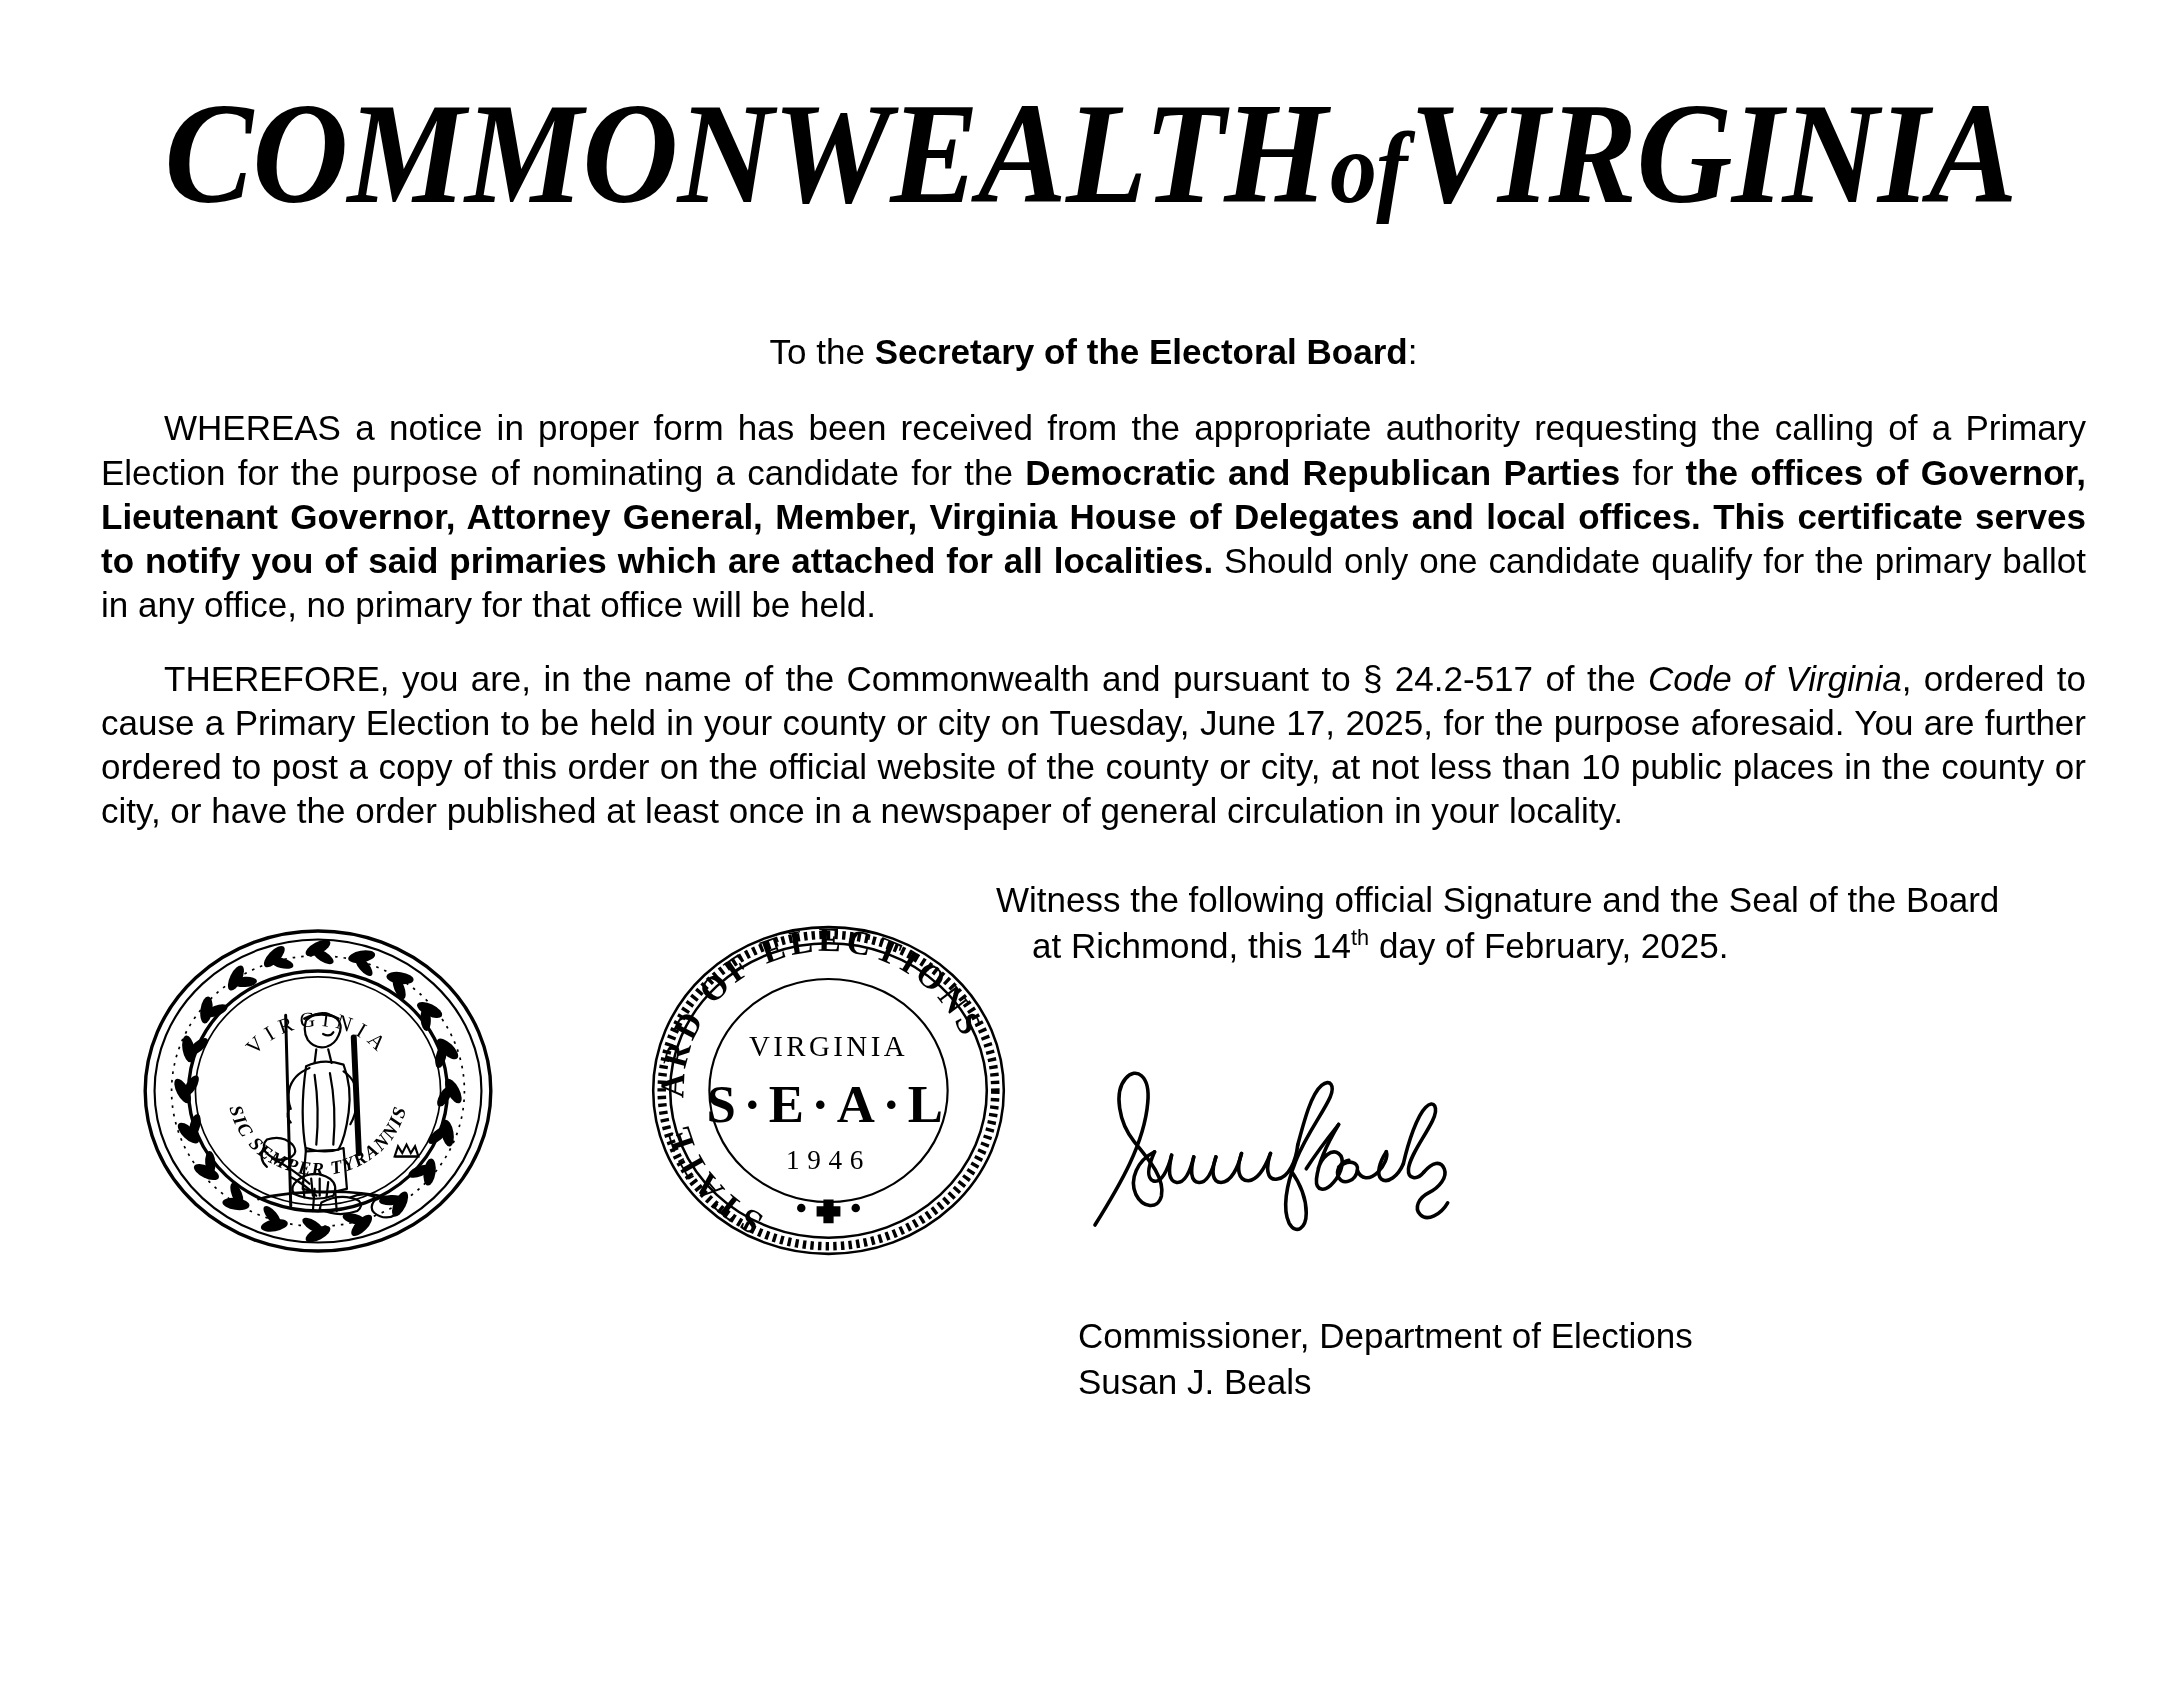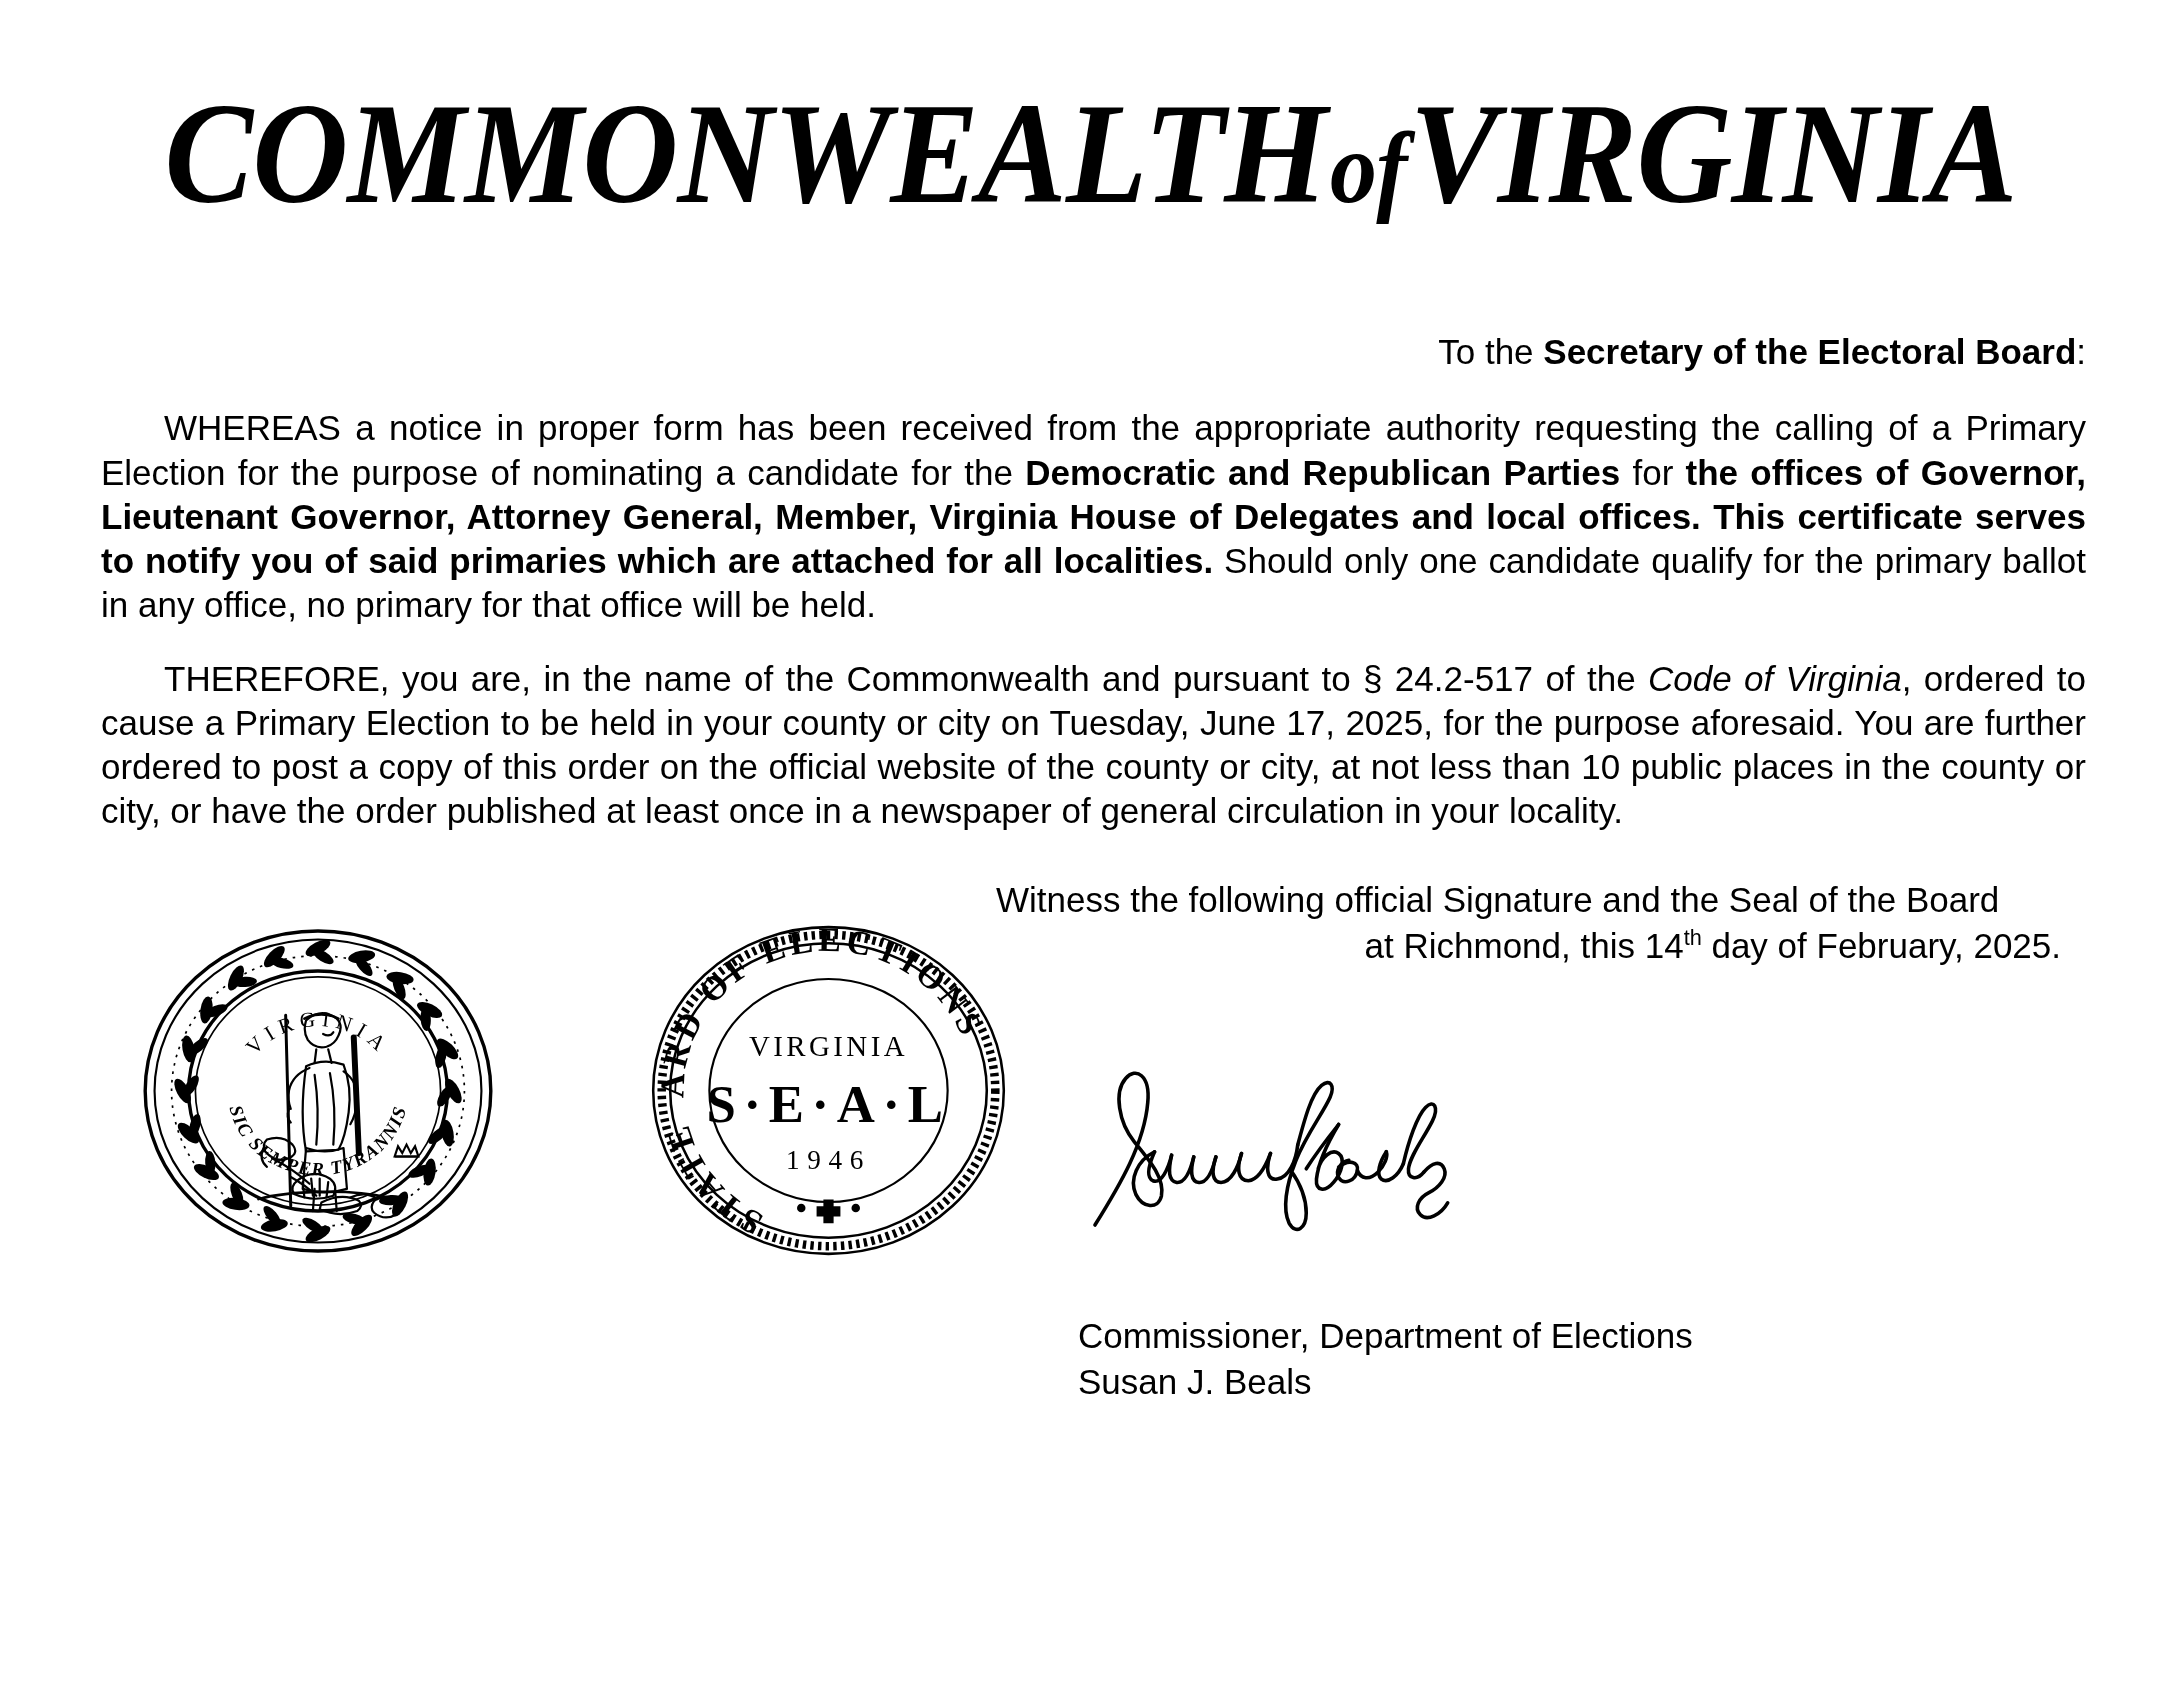--- a/index.html
+++ b/index.html
@@ -51,21 +51,21 @@
   .body-block {
     position: absolute;
     left: 101px;
     top: 330px;
     width: 1985px;
     font-size: 35px;
     line-height: 1.265;
   }
   .salutation {
     margin: 0 0 32px 0;
-    text-align: right;
+    text-align: center;
   }
   .salutation b { font-weight: bold; }
 
   p.para {
     margin: 0 0 29px 0;
     text-align: justify;
     text-justify: inter-word;
     text-indent: 63px;
   }
   p.para:last-child { margin-bottom: 0; }
@@ -75,21 +75,21 @@
   
   .witness-block {
     position: absolute;
     left: 996px;
     top: 877px;
     width: 1065px;
     font-size: 35px;
     line-height: 1.30;
   }
   .witness-line-1 { display: block; }
-  .witness-line-2 { display: block; padding-left: 36px; text-align: right; }
+  .witness-line-2 { display: block; padding-left: 36px; }
   .witness-line-2 sup {
     font-size: 0.62em;
     vertical-align: super;
     line-height: 0;
   }
 
   
   .seal-va {
     position: absolute;
     left: 139px;

